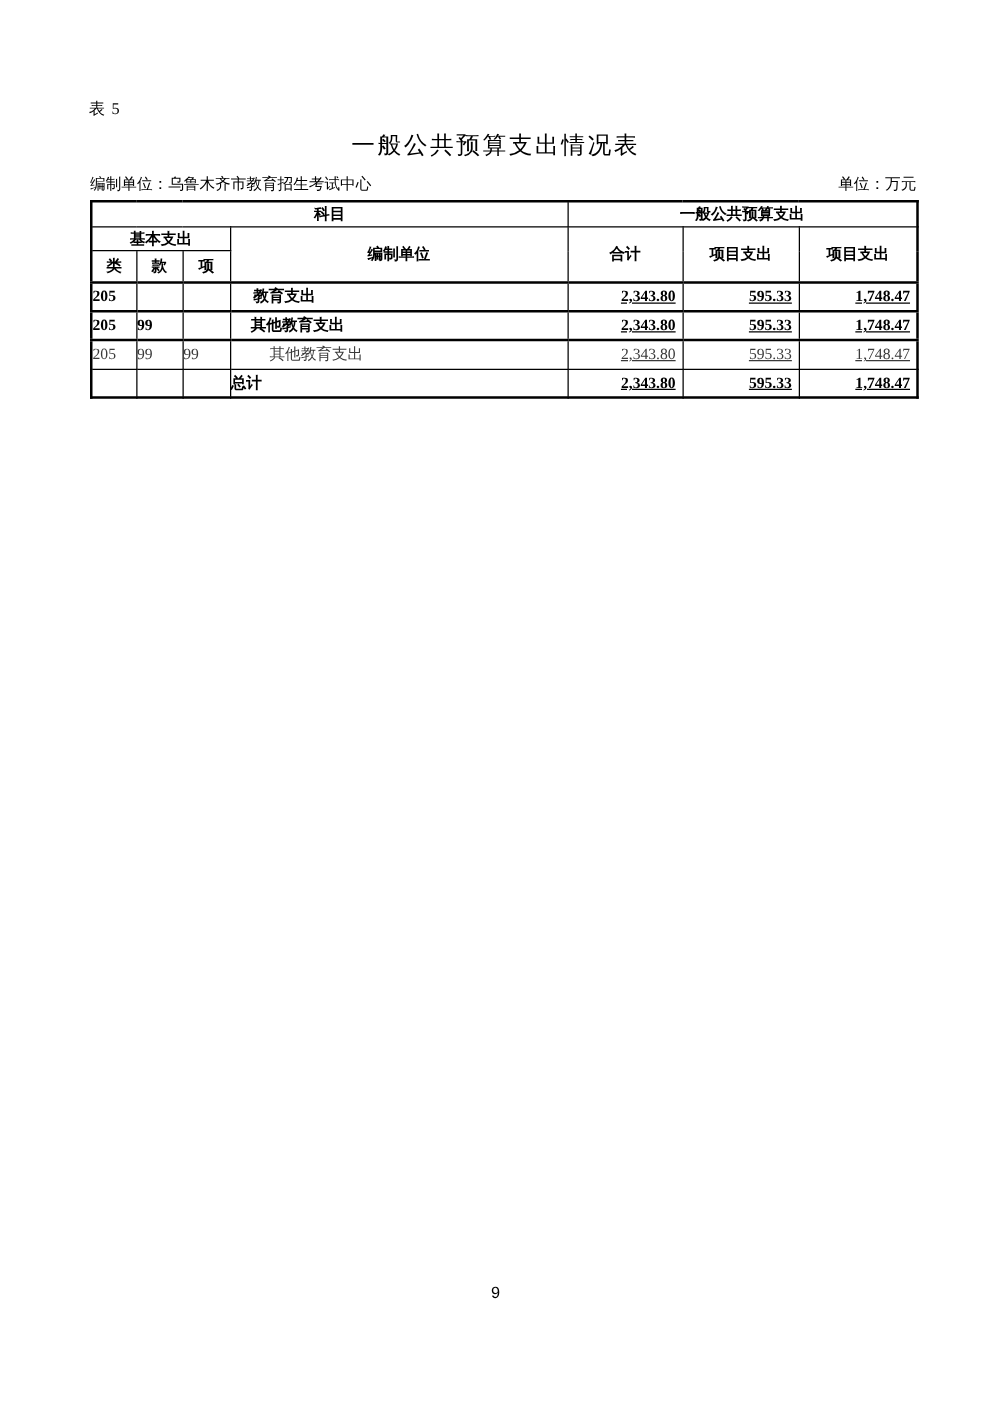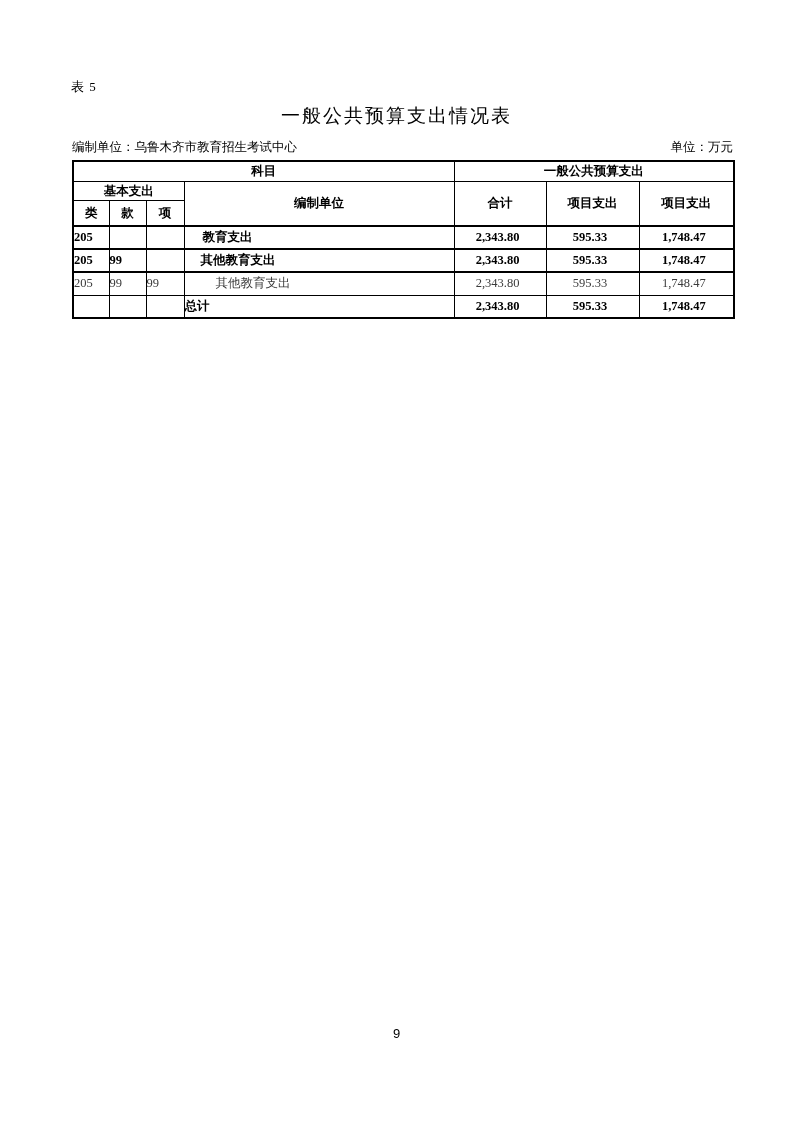--- a/index.html
+++ b/index.html
@@ -76,21 +76,21 @@
   }
   tbody tr { height: 23px; }
   tbody tr.sep-heavy td { border-bottom: 2px solid #000; }
   tbody tr.bold td { font-weight: bold; color: #000; }
   tbody tr.normal td { color: #3a3a3a; }
   td.code { text-align: left; }
   td.name { text-align: left; padding-left: 18px; }
   td.name.indent-1 { padding-left: 16px; }
   td.name.indent-2 { padding-left: 31px; }
   td.name.center { text-align: left; padding-left: 0; }
-  td.num { text-align: center; padding-right: 5px; }
+  td.num { text-align: right; padding-right: 5px; text-decoration: underline; }
   .page-number {
     position: absolute;
     left: 0;
     right: 0;
     top: 1026px;
     text-align: center;
     font-size: 13px;
     font-family: "Liberation Sans", sans-serif;
   }
 </style>

